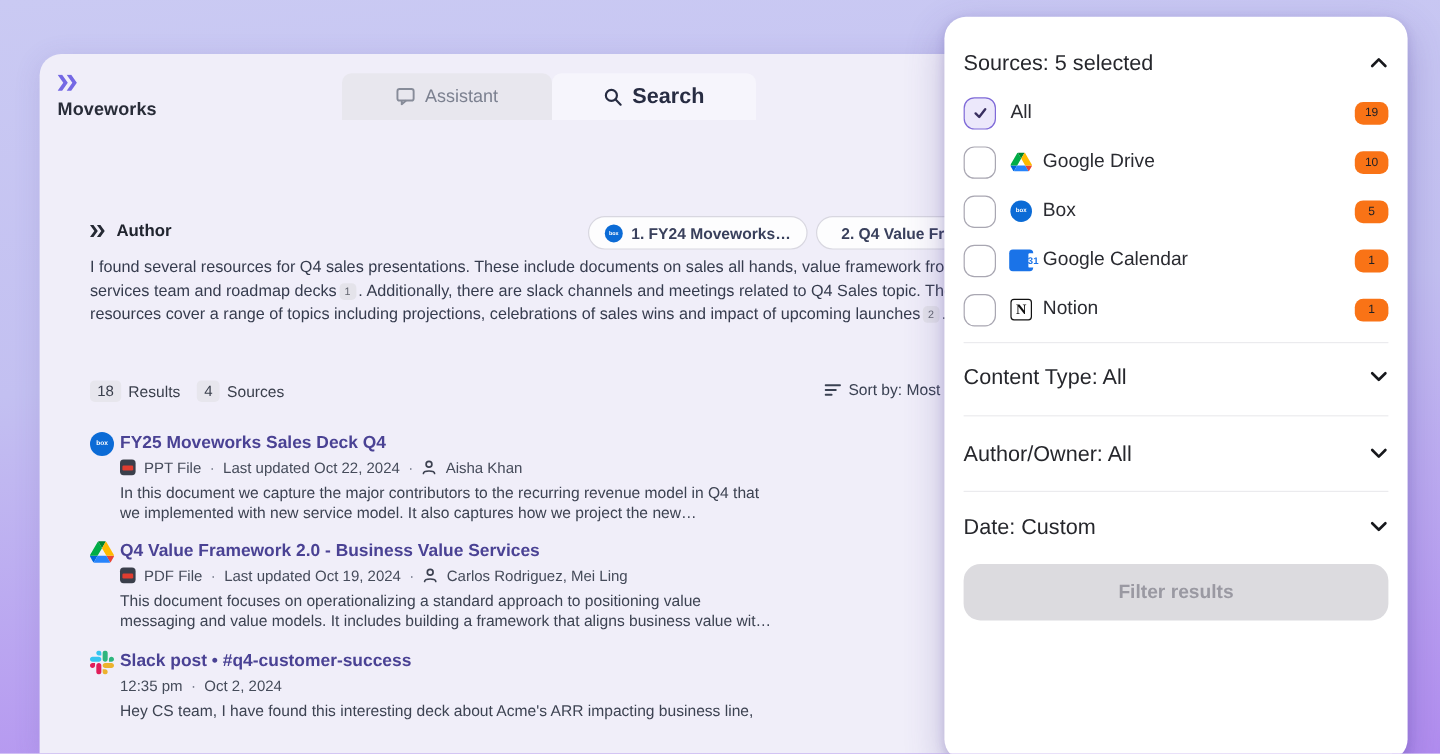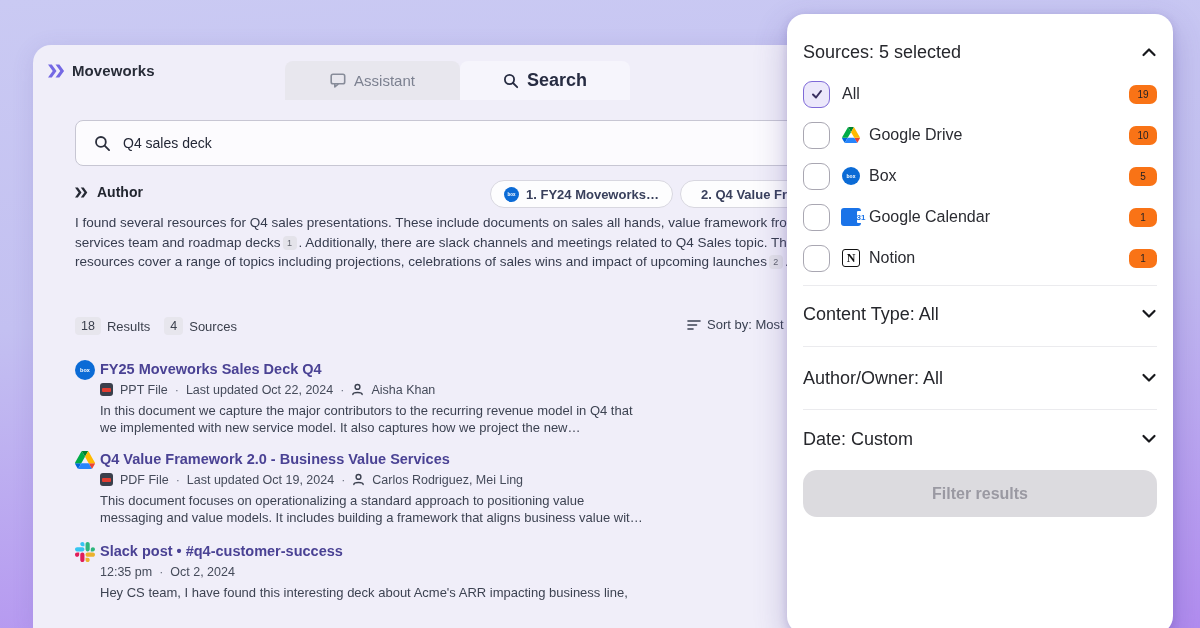--- a/index.html
+++ b/index.html
@@ -8,21 +8,21 @@
     font-family:"Liberation Sans", sans-serif;
     background:linear-gradient(175deg, #cacaf3 0%, #c3c0f1 45%, #b28df0 100%);
     position:relative; color:#20242e;
   }
   
   .card {
     position:absolute; left:33px; top:45px; width:1127px; height:583px;
     background:#f0eef9; border-radius:18px 18px 0 0;
     box-shadow:0 4px 22px rgba(90,80,160,0.14);
   }
-  .brand { position:absolute; left:15px; top:17px; display:flex; align-items:center; gap:7px; }
+  .brand { position:absolute; left:15px; top:17px; display:flex; align-items:flex-start; gap:7px;flex-direction:column; }
   .brand-name { font-size:15px; font-weight:bold; color:#282c38; letter-spacing:.1px; }
   .tab { position:absolute; top:16px; height:39px; display:flex; align-items:center; justify-content:center; gap:8px; border-radius:8px 8px 0 0; cursor:pointer; }
   .tab-assistant { left:252px; width:175px; background:#e8e7ee; color:#7c8190; font-size:15px; }
   .tab-search { left:427px; width:170px; background:#f6f5fc; color:#272c42; font-size:18px; font-weight:bold; }
   .search-box {
     position:absolute; left:42px; top:75px; width:1012px; height:46px;
     background:#fcfbfe; border:1px solid #c7c6d3; border-radius:8px;
     display:flex; align-items:center; gap:12px; padding:0 18px;
   }
   .search-query { font-size:14px; color:#232736; }
@@ -113,27 +113,20 @@
   </div>
 
   <div class="tab tab-search">
     <svg width="16" height="16" viewBox="0 0 16 16">
       <circle cx="6.5" cy="6.5" r="4.6" fill="none" stroke="#272c42" stroke-width="1.8"></circle>
       <line x1="10" y1="10" x2="14.2" y2="14.2" stroke="#272c42" stroke-width="1.8" stroke-linecap="round"></line>
     </svg>
     <span>Search</span>
   </div>
 
-  <div class="search-box">
-    <svg width="17" height="17" viewBox="0 0 16 16">
-      <circle cx="6.5" cy="6.5" r="4.6" fill="none" stroke="#2a2e3c" stroke-width="1.7"></circle>
-      <line x1="10" y1="10" x2="14.2" y2="14.2" stroke="#2a2e3c" stroke-width="1.7" stroke-linecap="round"></line>
-    </svg>
-    <span class="search-query">Q4 sales deck</span>
-  </div>
 
   <div class="summary-row">
     <svg width="13" height="11" viewBox="0 0 18 14">
       <path d="M0 0 L4 0 L9 7 L4 14 L0 14 L5 7 Z" fill="#262a35"></path>
       <path d="M8 0 L12 0 L17 7 L12 14 L8 14 L13 7 Z" fill="#262a35"></path>
     </svg>
     <span class="summary-label">Author</span>
   </div>
 
   <div class="chip chip1">

